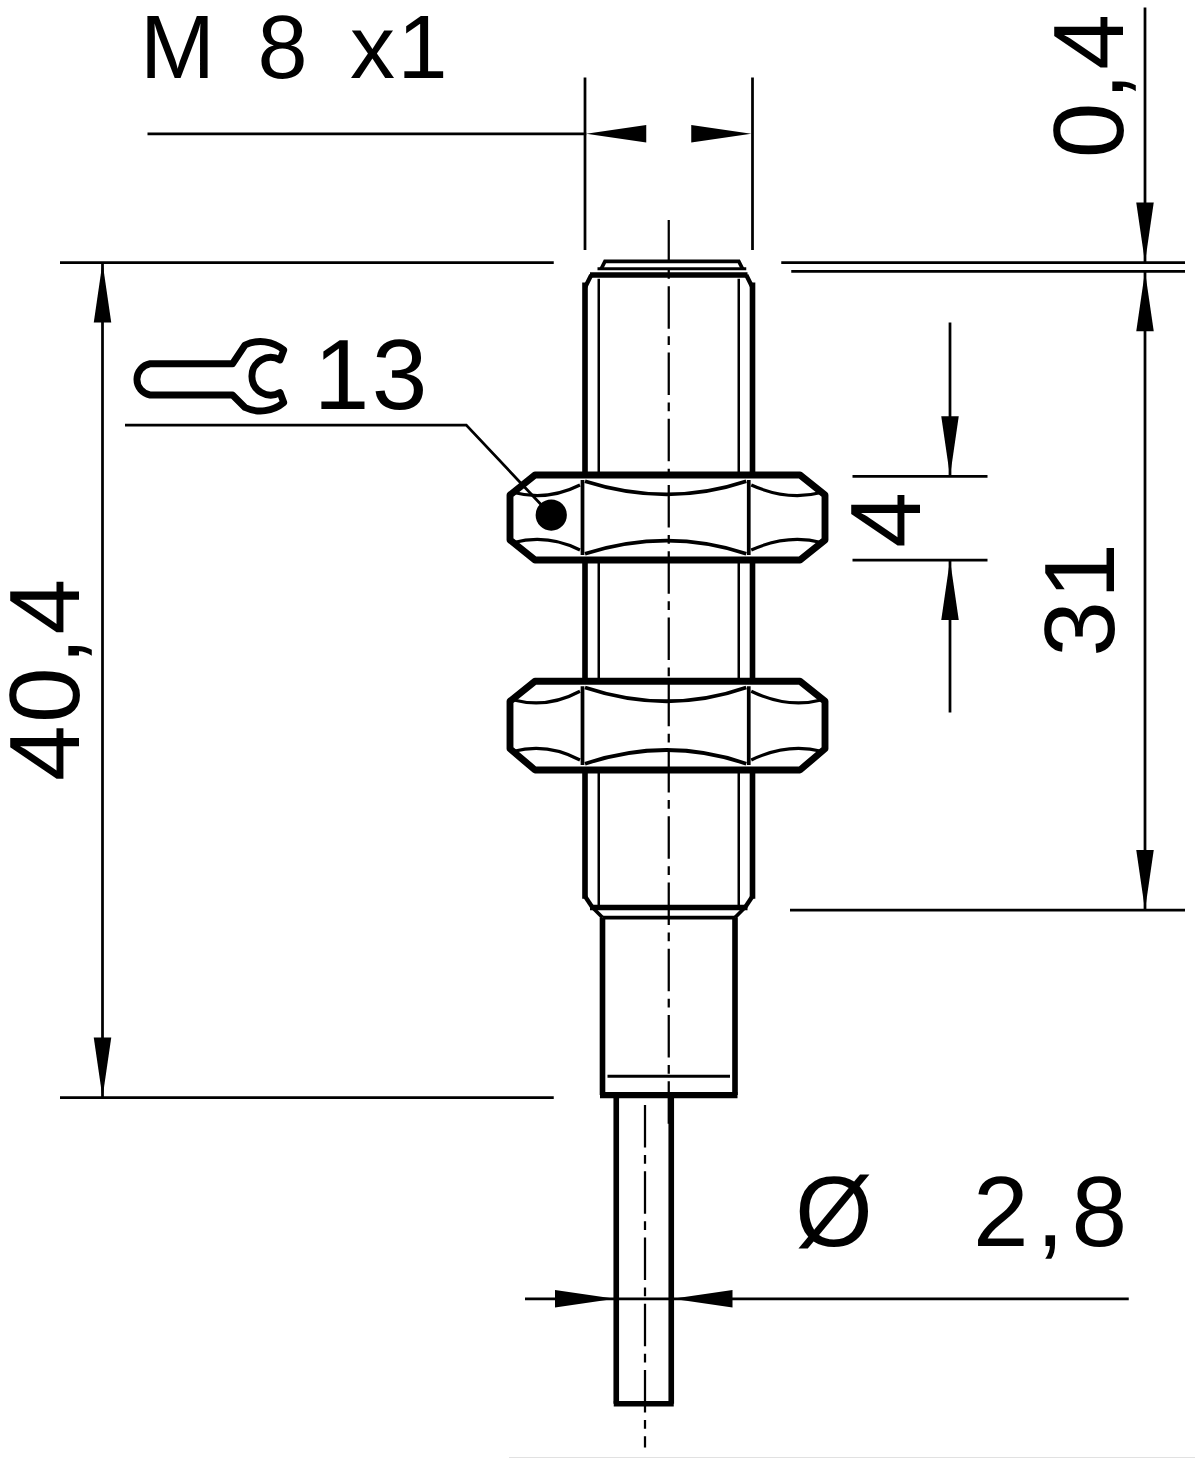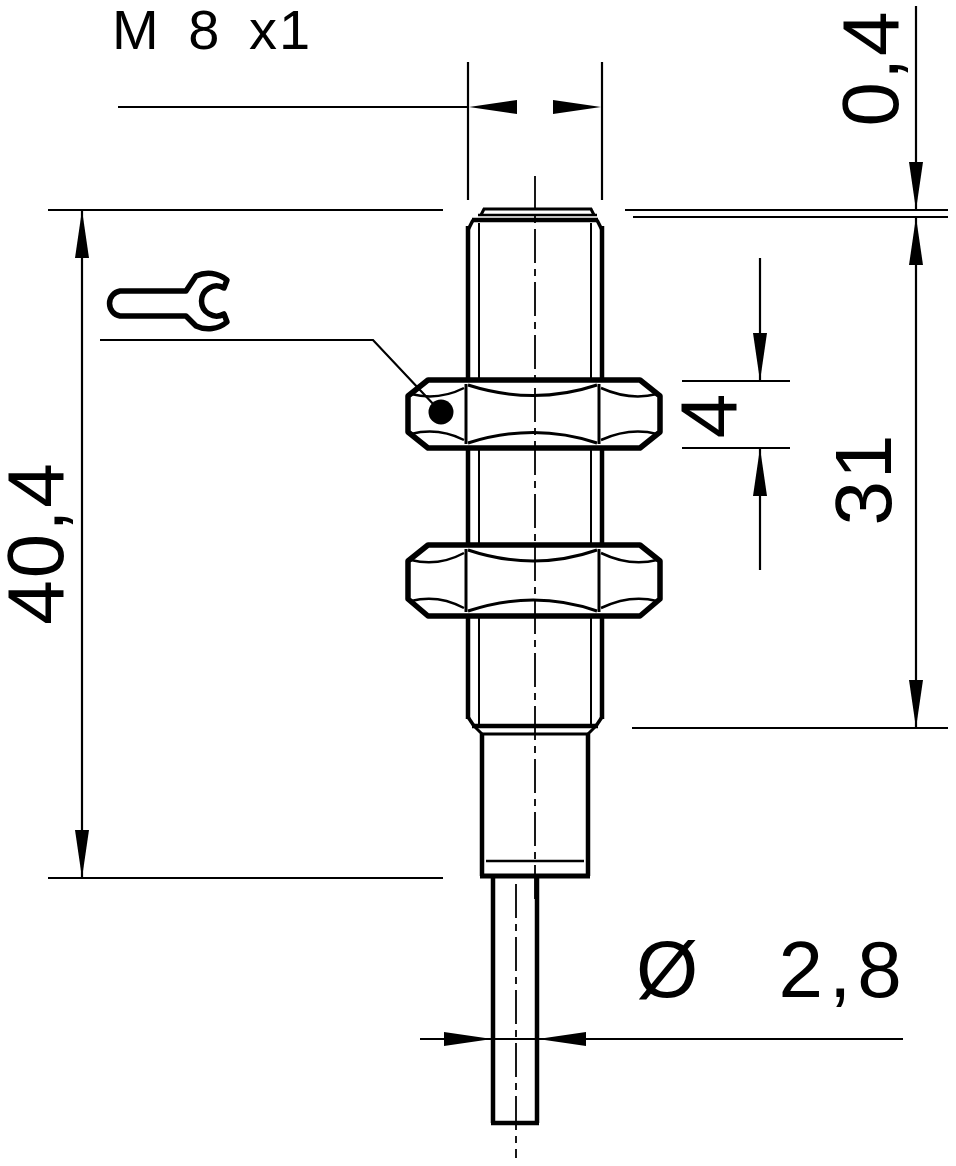--- a/index.html
+++ b/index.html
@@ -17,21 +17,21 @@
     position:absolute;
     font-size:80px;
     line-height:1;
     letter-spacing:2px;
     white-space:nowrap;
     color:#000;
   }
   .vlbl{
     transform:translate(-50%,-50%) rotate(-90deg);
   }
-  .m8{font-size:56px;word-spacing:10px;top:2px;left:112px;}
+  .m8{font-size:72px;word-spacing:10px;top:2px;left:112px;}
   .dia{top:930px;left:636px;word-spacing:46px;letter-spacing:6px;}
   .l13{top:260px;left:251px;}
   .v04{left:871px;top:68px;}
   .v4{left:709px;top:415px;}
   .v31{left:864px;top:479px;}
   .v404{left:36px;top:543px;}
 </style>
 </head>
 <body>
 
@@ -160,17 +160,18 @@
         <polyline points="100,340 373,340 436,407"></polyline>
       </g>
     </g>
 
     <path d="M 120,291 L 186,291 L 196,276 A 29,29 0 0 1 227,280 L 224,288 A 15,15 0 1 0 224,314 L 227,322 A 29,29 0 0 1 196,326 L 186,316 L 120,316 A 12.7,12.7 0 0 1 120,291 Z" fill="#fff" stroke-width="5.5" stroke-linejoin="round" stroke-linecap="round"></path>
   </g>
 </svg>
 
   <div class="lbl m8">M 8 x1</div>
   <div class="lbl vlbl v04">0,4</div>
+  <div class="lbl l13">13</div>
   <div class="lbl vlbl v4">4</div>
   <div class="lbl vlbl v31">31</div>
   <div class="lbl vlbl v404">40,4</div>
   <div class="lbl dia">Ø 2,8</div>
 </div>
 
 </body></html>

